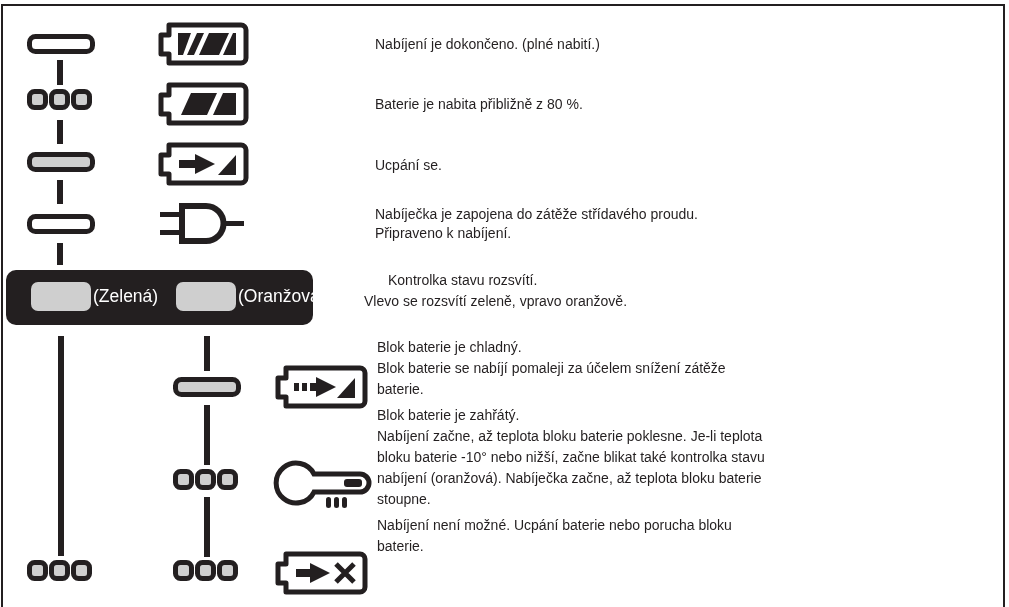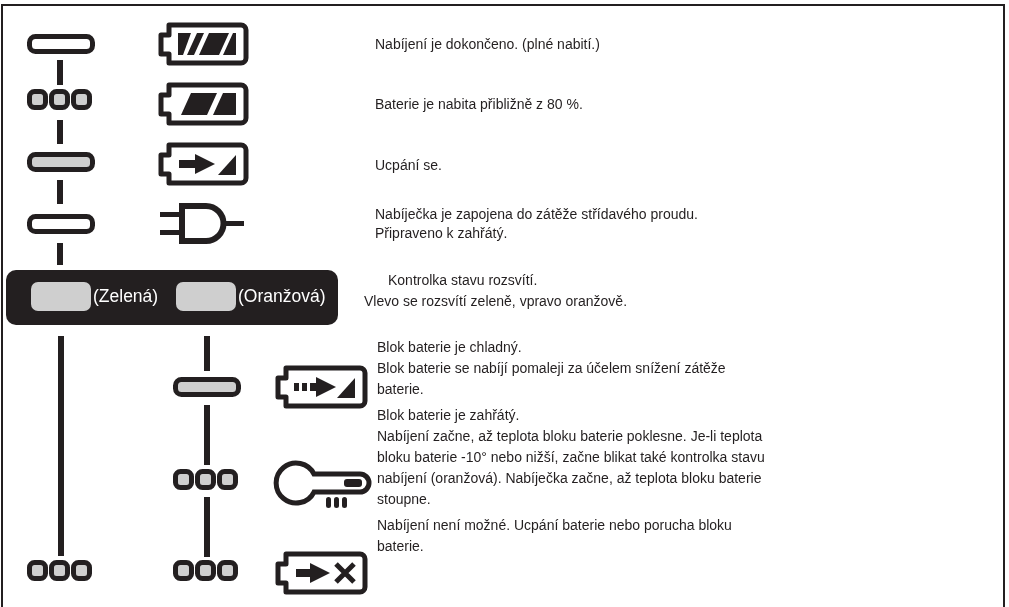--- a/index.html
+++ b/index.html
@@ -2,21 +2,21 @@
 <html><head>
   <meta charset="utf-8">
   <style>
     html, body { margin: 0; padding: 0; background: #ffffff; }
     body { width: 1009px; height: 607px; position: relative; overflow: hidden;
            font-family: "Liberation Sans", sans-serif; color: #231f20; }
     .frame { position: absolute; left: 1px; top: 4px; width: 1004px; height: 610px;
              border: 2px solid #231f20; border-bottom: none; box-sizing: border-box; }
     .txt { position: absolute; font-size: 14px; line-height: 20px; color: #231f20; white-space: nowrap; }
     .vline { position: absolute; background: #231f20; width: 6px; }
-    .banner { position: absolute; left: 6px; top: 270px; width: 332px; height: 55px;
+    .banner { position: absolute; left: 6px; top: 270px; width: 307px; height: 55px;
               background: #231f20; border-radius: 10px; }
     .banner .swatch { position: absolute; top: 12px; width: 60px; height: 29px;
                       background: #cfcfcf; border-radius: 7px; }
     .banner .lbl { position: absolute; top: 16px; font-size: 17.5px; line-height: 20px; color: #ffffff; white-space: nowrap; }
     svg { position: absolute; overflow: visible; }
   </style>
 </head>
 <body>
 
 <div class="frame"></div>
@@ -66,21 +66,21 @@
   <rect x="2" y="9" width="20" height="5" fill="#231f20"></rect>
   <rect x="2" y="27" width="20" height="5" fill="#231f20"></rect>
   <path d="M24 3 H48 a17 17 0 0 1 0 35 H24 Z" fill="none" stroke="#231f20" stroke-width="6"></path>
   <rect x="66" y="18" width="20" height="5" fill="#231f20"></rect>
 </svg>
 
 <div class="txt" style="left:375px;top:34px">Nabíjení je dokončeno. (plné nabití.)</div>
 <div class="txt" style="left:375px;top:94px">Baterie je nabita přibližně z 80 %.</div>
 <div class="txt" style="left:375px;top:155px">Ucpání se.</div>
 <div class="txt" style="left:375px;top:204px">Nabíječka je zapojena do zátěže střídavého proudu.</div>
-<div class="txt" style="left:375px;top:223px">Připraveno k zahřátý.</div>
+<div class="txt" style="left:375px;top:223px">Připraveno k nabíjení.</div>
 
 <div class="banner">
   <div class="swatch" style="left:25px"></div>
   <div class="lbl" style="left:87px">(Zelená)</div>
   <div class="swatch" style="left:170px"></div>
   <div class="lbl" style="left:232px">(Oranžová)</div>
 </div>
 <div class="txt" style="left:388px;top:270px">Kontrolka stavu rozsvítí.</div>
 <div class="txt" style="left:364px;top:291px">Vlevo se rozsvítí zeleně, vpravo oranžově.</div>
 

